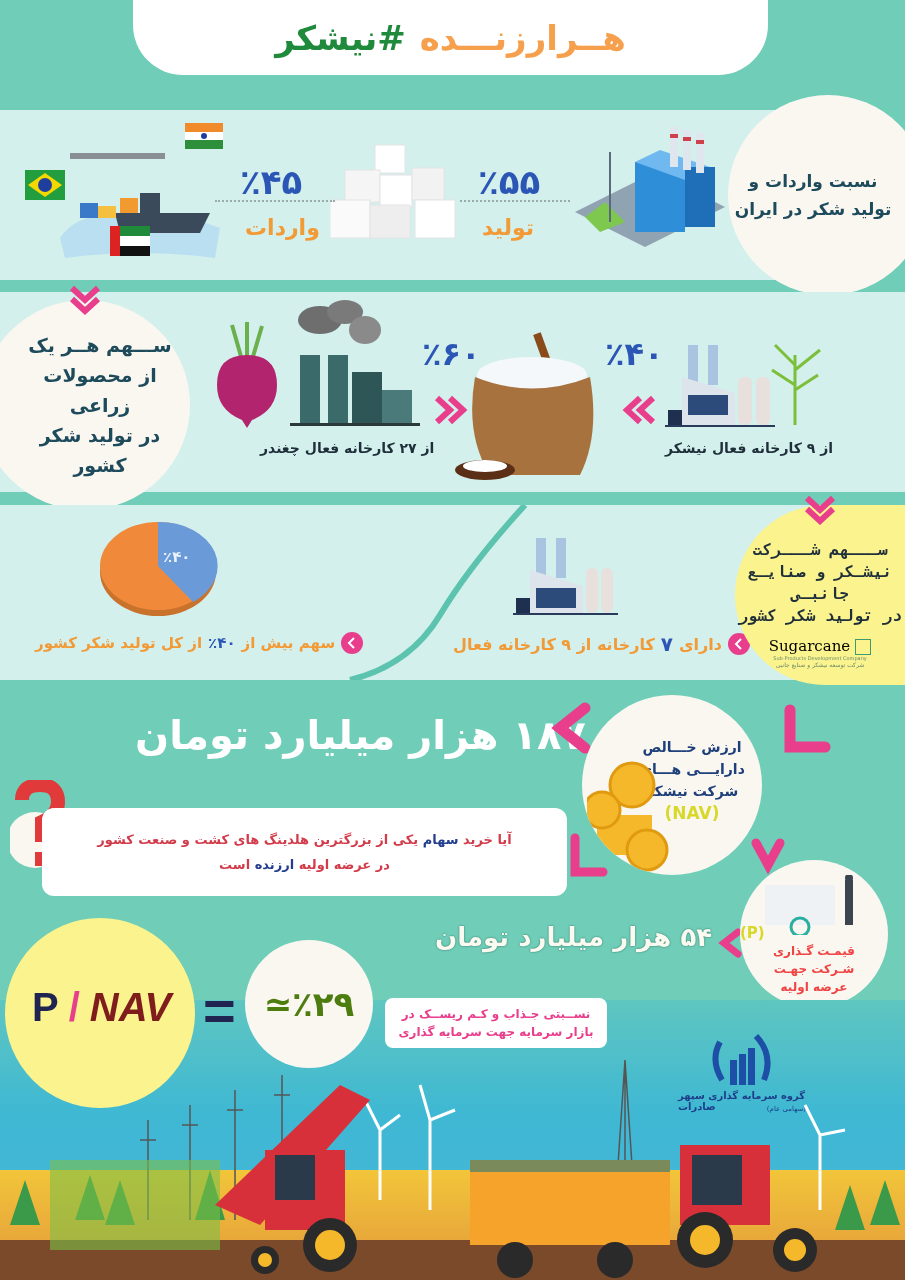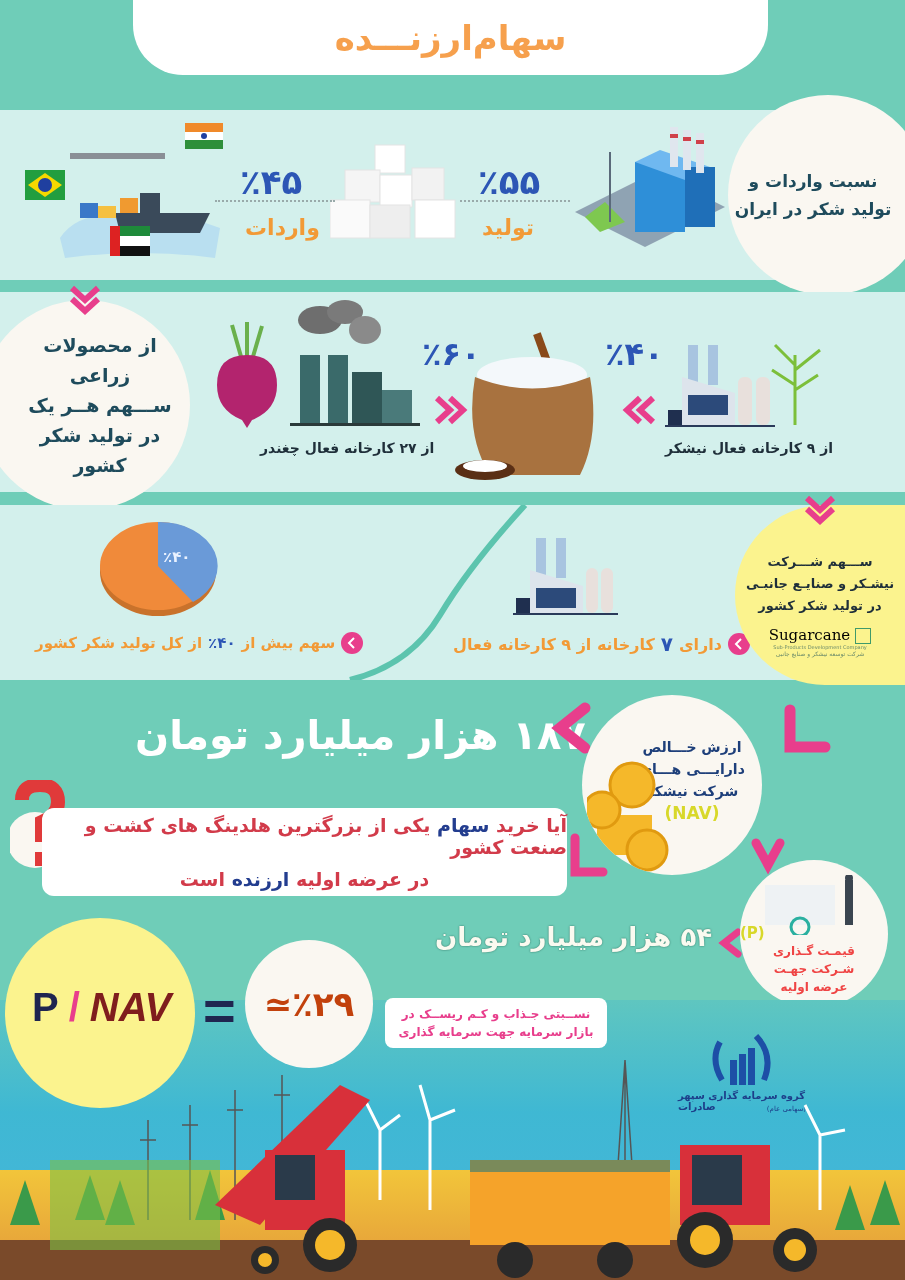--- a/index.html
+++ b/index.html
@@ -26,32 +26,33 @@
   .lbl-orange { color: #f29a36; font-weight: bold; }
   .lbl-dark { color: #1f2f3a; font-weight: bold; }
   .teal-text { color: #1e4b5c; font-weight: bold; }
 
   .dots { border-top: 2px dotted #9aa; }
   .flag { border: 1px solid #ddd; }
 
   
   .big-white { color: #fff; font-weight: bold; }
   .q-box { left: 42px; top: 808px; width: 525px; height: 88px; background: #fff; border-radius: 12px; display:flex; flex-direction:column; align-items:center; justify-content:center; gap: 10px; }
-  .q-line { font-size: 19px; font-weight: bold; color: #d23b4a; }
+  .q-line { font-size: 13px; font-weight: bold; color: #d23b4a; }
   .q-hl { color: #233d8f; }
 
   .sky { left: 0; top: 1000px; width: 905px; height: 280px; background: linear-gradient(#5fc6c0, #3fb8d3 40%, #47b5dd); }
   .ground-y { left: 0; top: 1170px; width: 905px; height: 70px; background: linear-gradient(#f2c53a, #e8a83a); }
   .ground-b { left: 0; top: 1240px; width: 905px; height: 40px; background: #7a4a2a; }
 </style>
 </head>
 <body>
 
 <div class="abs title-card">
-  <span class="title-a">سهام‌ارزنـــده</span>
+  <span class="title-a">هــر‌ارزنـــده</span>
+  <span class="title-b">#نیشکر</span>
 </div>
 
 <div class="abs panel p1"></div>
 <div class="abs circle c-white" style="left:728px;top:95px;width:200px;height:200px;flex-direction:column;">
   <div class="teal-text" style="font-size:17px;line-height:28px;padding-right:30px;">
     <div>نسبت واردات و</div>
     <div>تولید شکر در ایران</div>
   </div>
 </div>
 
@@ -105,22 +106,22 @@
   <circle cx="25" cy="67" r="7" fill="#1f3f9f"></circle>
   <rect x="90" y="108" width="40" height="30" fill="#fff"></rect>
   <rect x="90" y="108" width="40" height="10" fill="#1e8a3a"></rect>
     <rect x="90" y="128" width="40" height="10" fill="#111"></rect>
   <rect x="90" y="108" width="10" height="30" fill="#d22"></rect>
 </svg>
 
 <div class="abs panel p2"></div>
 <div class="abs circle c-white" style="left:-20px;top:300px;width:210px;height:210px;flex-direction:column;">
   <div class="teal-text" style="font-size:19px;line-height:30px;padding-left:30px;">
+    <div>ســـهم هــر یک</div>
     <div>از محصولات زراعی</div>
-    <div>ســـهم هــر یک</div>
     <div>در تولید شکر کشور</div>
   </div>
 </div>
 <svg class="abs" style="left:68px;top:282px" width="34" height="34">
   <path d="M4 6 L17 18 L30 6" stroke="#e83e8c" stroke-width="6" fill="none"></path>
   <path d="M4 17 L17 29 L30 17" stroke="#e83e8c" stroke-width="6" fill="none"></path>
 </svg>
 
 <svg class="abs" style="left:212px;top:320px" width="70" height="110">
   <path d="M20 5 L30 40 M35 2 L35 40 M50 6 L40 40" stroke="#6ab04c" stroke-width="4"></path>
@@ -209,21 +210,21 @@
   <svg width="22" height="22">
       <circle cx="11" cy="11" r="11" fill="#e83e8c"></circle>
       <path d="M13 6 L8 11 L13 16" stroke="#fff" stroke-width="2" fill="none"></path>
     </svg>
   <span class="lbl-orange">دارای</span>
   <span class="num-blue" style="font-size:20px;">۷</span>
   <span class="lbl-orange">کارخانه از ۹ کارخانه فعال</span>
 </div>
 
 <div class="abs circle c-yellow" style="left:735px;top:505px;width:170px;height:180px;border-radius:90px 0 0 90px;flex-direction:column;">
-  <div class="teal-text" style="font-size:13px;line-height:22px;color:#1f2f3a;margin-top:18px;">
+  <div class="teal-text" style="font-size:16px;line-height:22px;color:#1f2f3a;margin-top:18px;font-family:Liberation Mono, monospace;">
     <div>ســـهم شـــرکت</div>
     <div>نیشـکر و صنایـع جانبـی</div>
     <div>در تولید شکر کشور</div>
   </div>
   <div style="direction:ltr;margin-top:8px;">
     <span style="font-family:'DejaVu Serif',serif;color:#000000;font-size:15px;">Sugarcane</span>
     <span style="display:inline-block;width:16px;height:16px;border:1px solid #3f9a6a;vertical-align:middle;"></span>
     <div style="font-size:5px;color:#6a8a6a;">Sub-Products Development Company</div>
     <div style="font-size:6px;color:#6a8a6a;direction:rtl;">شرکت توسعه نیشکر و صنایع جانبی</div>
   </div>
@@ -305,21 +306,21 @@
 <div class="abs ground-b"></div>
 
 <div class="abs circle c-yellow" style="left:5px;top:918px;width:190px;height:190px;"></div>
 <div class="abs" style="left:32px;top:985px;direction:ltr;font-family:'Liberation Sans',sans-serif;font-weight:bold;font-size:40px;display:flex;gap:10px;">
   <span style="color:#1f2550;">P</span>
   <span style="color:#e83e8c;">/</span>
   <span style="color:#7f1d1d;font-style:italic;">NAV</span>
 </div>
 <div class="abs" style="left:203px;top:978px;color:#1f2550;font-size:56px;font-weight:bold;font-family:'Liberation Sans',sans-serif;">=</div>
 <div class="abs circle c-white" style="left:245px;top:940px;width:128px;height:128px;">
-  <span style="color:#c2410c;font-weight:bold;font-size:34px;direction:ltr;">≃٪۲۹</span>
+  <span style="color:#4d7c0f;font-weight:bold;font-size:34px;direction:ltr;">≃٪۲۹</span>
 </div>
 <div class="abs" style="left:385px;top:998px;width:222px;height:50px;background:#fff;border-radius:8px;display:flex;flex-direction:column;align-items:center;justify-content:center;gap:4px;">
   <div style="color:#e83e8c;font-size:12px;font-weight:bold;">نســبتی جـذاب و کـم ریســک در</div>
   <div style="color:#e83e8c;font-size:12px;font-weight:bold;">بازار سرمایه جهت سرمایه گذاری</div>
 </div>
 
 <svg class="abs" style="left:708px;top:1030px" width="66" height="58">
   <path d="M14 50 Q2 30 12 12" stroke="#1d4fa6" stroke-width="6" fill="none"></path>
   <path d="M48 6 Q66 25 56 50" stroke="#1d4fa6" stroke-width="6" fill="none"></path>
   <rect x="22" y="30" width="7" height="25" fill="#1d4fa6"></rect>

